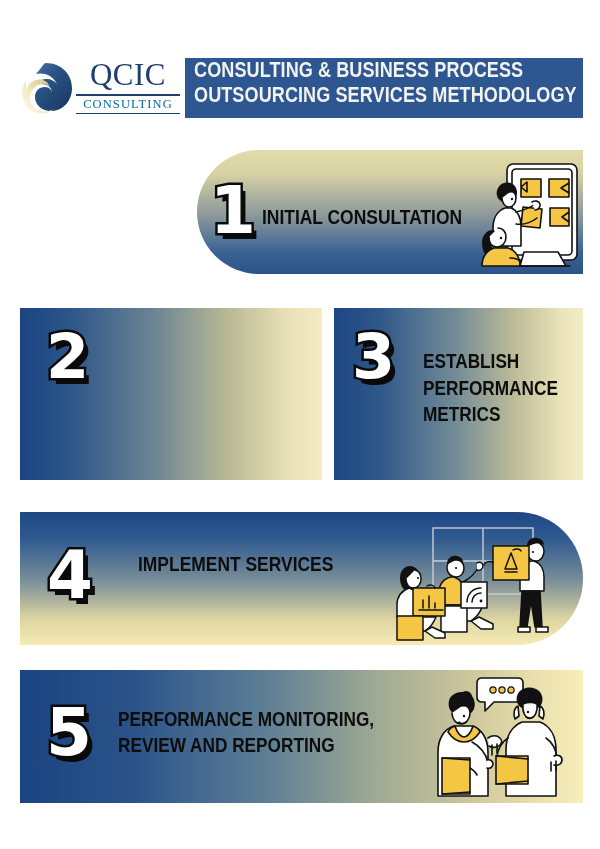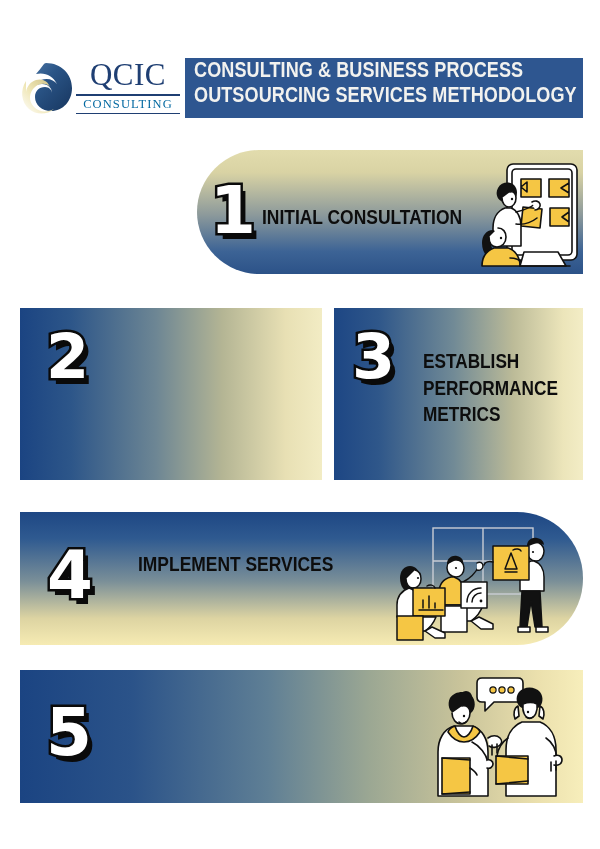--- a/index.html
+++ b/index.html
@@ -343,20 +343,24 @@
         <path d="M42 66 c3 -2 7 -1 8 2"></path>
         <path d="M18 97 c-3 4 -3 10 0 14 h22 c6 -4 9 -9 11 -14 z" fill="#ffffff"></path>
         <rect x="12" y="96" width="26" height="24" fill="#f5c644" stroke="#111"></rect>
         <path d="M40 111 l10 7 h10 v-5 l-13 -6 z" fill="#ffffff"></path>
       </g>
     </svg>
   </div>
 
   <div class="bar" id="bar5"></div>
   <div class="step-num" id="num5">5</div>
+  <div class="step-label" id="lab5">
+    <span class="ln">PERFORMANCE MONITORING,</span>
+    <span class="ln">REVIEW AND REPORTING</span>
+  </div>
   <div class="illus" id="illus5">
     <svg viewBox="0 0 136 128" width="136" height="128" aria-hidden="true">
       <g fill="none" stroke="#111" stroke-width="1.6" stroke-linecap="round" stroke-linejoin="round">
 
         <path d="M52 6 h36 c3 0 5 2 5 5 v14 c0 3 -2 5 -5 5 h-24 l-9 9 v-9 h-3 c-3 0 -5 -2 -5 -5 v-14 c0 -3 2 -5 5 -5 z" fill="#ffffff"></path>
         <circle cx="63" cy="18" r="3.1" fill="#f5c644" stroke="#111" stroke-width="1.2"></circle>
         <circle cx="72" cy="18" r="3.1" fill="#f5c644" stroke="#111" stroke-width="1.2"></circle>
         <circle cx="81" cy="18" r="3.1" fill="#f5c644" stroke="#111" stroke-width="1.2"></circle>
 
         <circle cx="36" cy="25" r="6" fill="#111" stroke="none"></circle>

